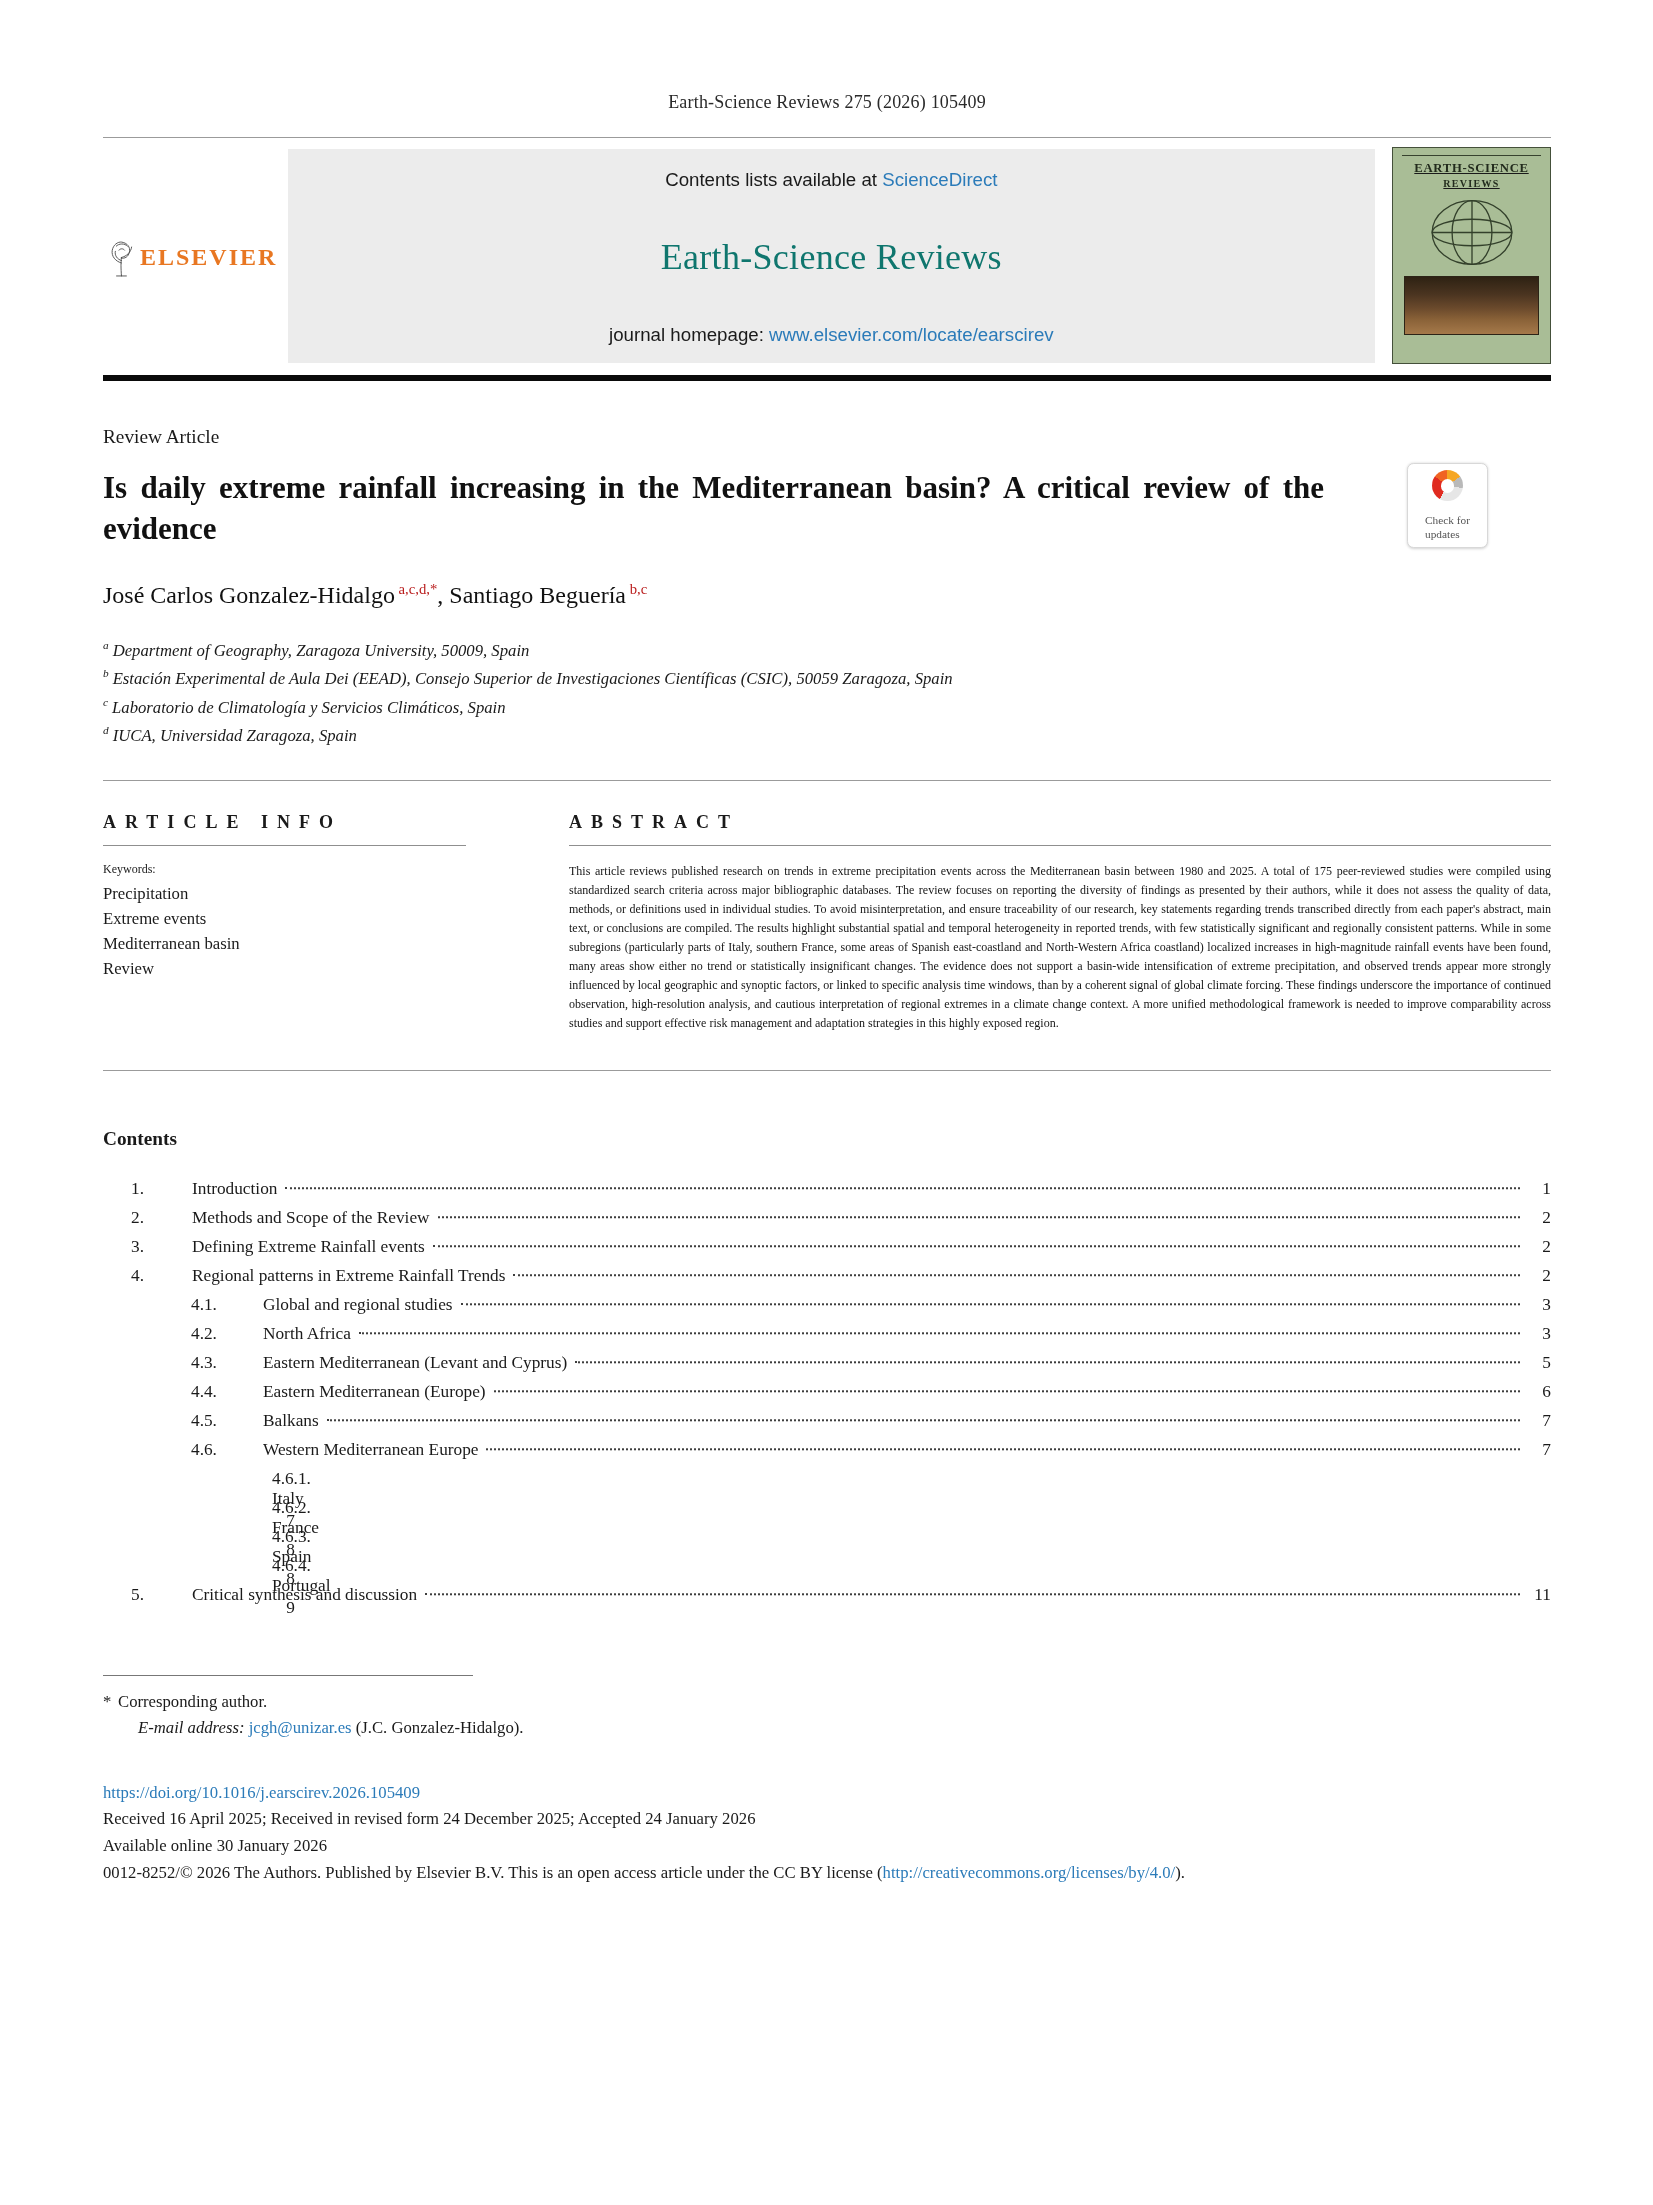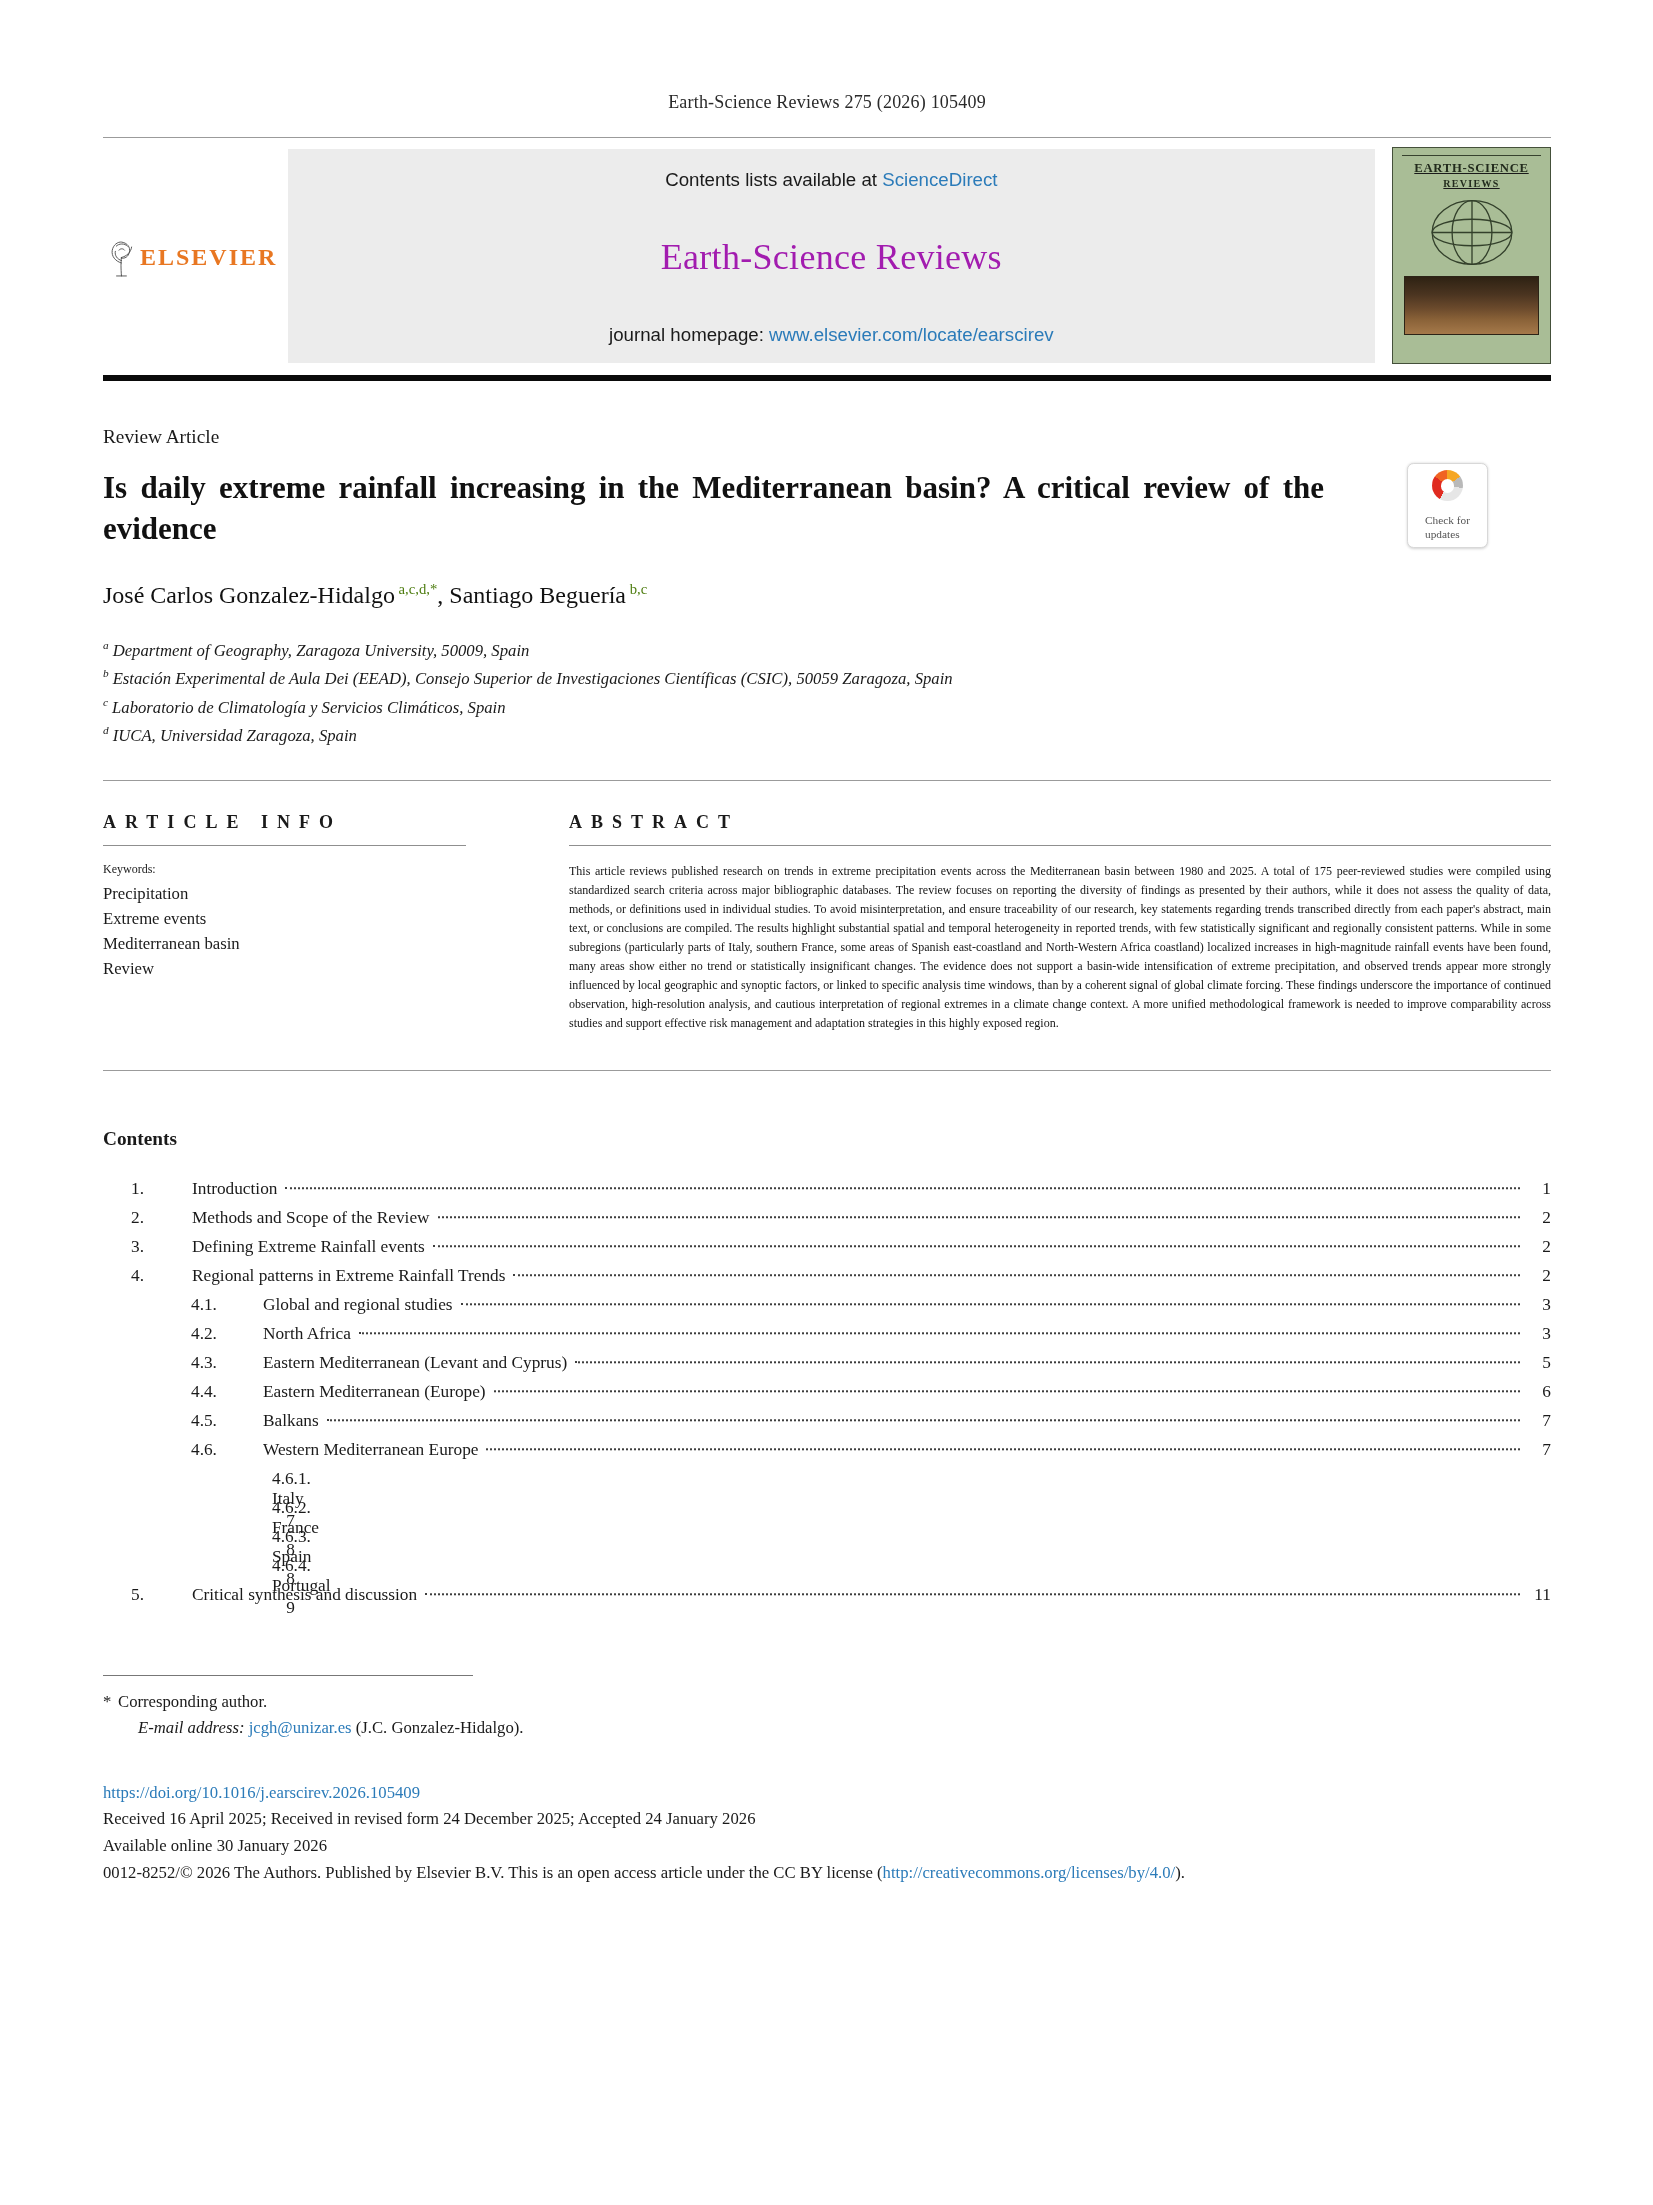--- a/index.html
+++ b/index.html
@@ -17,21 +17,21 @@
   .rule { border:none; border-top:1.3px solid #9b9b9b; }
   .rule-top { margin-top:24px; }
 
   
   .header-band { display:flex; align-items:stretch; margin-top:9.3px; height:217px; }
   .logo-col { width:181px; display:flex; flex-direction:row; align-items:center; justify-content:flex-end; padding:2.7px 6.7px 0 0; }
   .logo-col svg { width:113px; height:147px; }
   .logo-word { font-family:"Liberation Serif", serif; font-size:24px; font-weight:bold; color:#e87722; letter-spacing:2px; margin-top:1.3px; }
   .gray-box { flex:1; background:#ececec; margin:1.3px 17.3px 1.3px 4px; display:flex; flex-direction:column; align-items:center; justify-content:space-between; padding:20px 13.3px 17.3px 13.3px; }
   .contents-line, .homepage-line { font-family:"Liberation Sans", sans-serif; font-size:18.7px; color:#1a1a1a; }
-  .journal-name { font-family:"Liberation Serif", serif; font-size:36px; font-weight:500; color:#a21caf; letter-spacing:0.3px; }
+  .journal-name { font-family:"Liberation Serif", serif; font-size:36px; font-weight:500; color:#0f766e; letter-spacing:0.3px; }
   .cover { width:159px; border:1.3px solid #44503a; background:#a9bd96; display:flex; flex-direction:column; align-items:center; overflow:hidden;text-decoration:underline; }
   .cover-rule { width:88%; border-top:1.3px solid #37422e; margin-top:6.7px; }
   .cover-title { font-family:"Liberation Serif", serif; font-size:12.7px; font-weight:bold; color:#222b1c; text-align:center; margin-top:5.3px; letter-spacing:0.7px; line-height:1.25; }
   .cover-title .sub { font-size:10px; letter-spacing:1.3px; display:block; margin-top:1.3px; }
   .cover svg { margin-top:5.3px; }
   .cover-photo { width:86%; height:59px; margin:6.7px 0 8px 0; border:0.7px solid #2c2417;
     background:linear-gradient(180deg,#2e2213 0%, #4a3420 30%, #6b4a2c 55%, #8a6238 75%, #a5794a 100%); }
   .black-bar { height:6px; background:#0a0a0a; margin-top:10.7px; }
 
   
@@ -41,21 +41,21 @@
   .crossmark { position:absolute; right:63px; top:-4px; width:81px; padding:6.7px 4px 5.3px 4px;
     border:0.7px solid #d8d8d8; border-radius:6.7px; background:#fff; box-shadow:0 0.7px 2.7px rgba(0,0,0,0.18);
     display:flex; flex-direction:column; align-items:center; cursor:pointer; }
   .cm-circle { width:31px; height:31px; border-radius:50%; position:relative;
     background:conic-gradient(from 210deg, #e02b20 0deg 95deg, #f06423 95deg 150deg, #f5a623 150deg 205deg, #b9b9b9 205deg 250deg, #e6e6e6 250deg 360deg); }
   .cm-circle::after { content:""; position:absolute; inset:8.7px; background:#fff; border-radius:50%; }
   .cm-text { font-family:Liberation Serif, serif; font-size:11.3px; color:#555; margin-top:12px; line-height:1.25; }
 
   
   .authors-line { margin-top:32px; font-size:24px; color:#111; }
-  .authors-line sup { font-size:14.7px; color:#4d7c0f; }
+  .authors-line sup { font-size:14.7px; color:#b91c1c; }
   .affiliations { margin-top:27px; font-size:16.7px; font-style:italic; line-height:1.6; }
   .affiliations sup { font-size:11.3px; margin-right:4px; }
   .rule-affil { margin-top:31px; }
 
   
   .info-grid { display:grid; grid-template-columns:363px 1fr; column-gap:103px; margin-top:1.3px; }
   .col-head { font-size:18px; font-weight:bold; letter-spacing:0.5em; margin-top:29px; white-space:nowrap; }
   .head-rule { border:none; border-top:1.3px solid #8f8f8f; margin:12px 0 16px 0; }
   .kw-label { font-size:12px; margin-bottom:4px; }
   .kw-list div { font-size:16.7px; line-height:1.5; }

